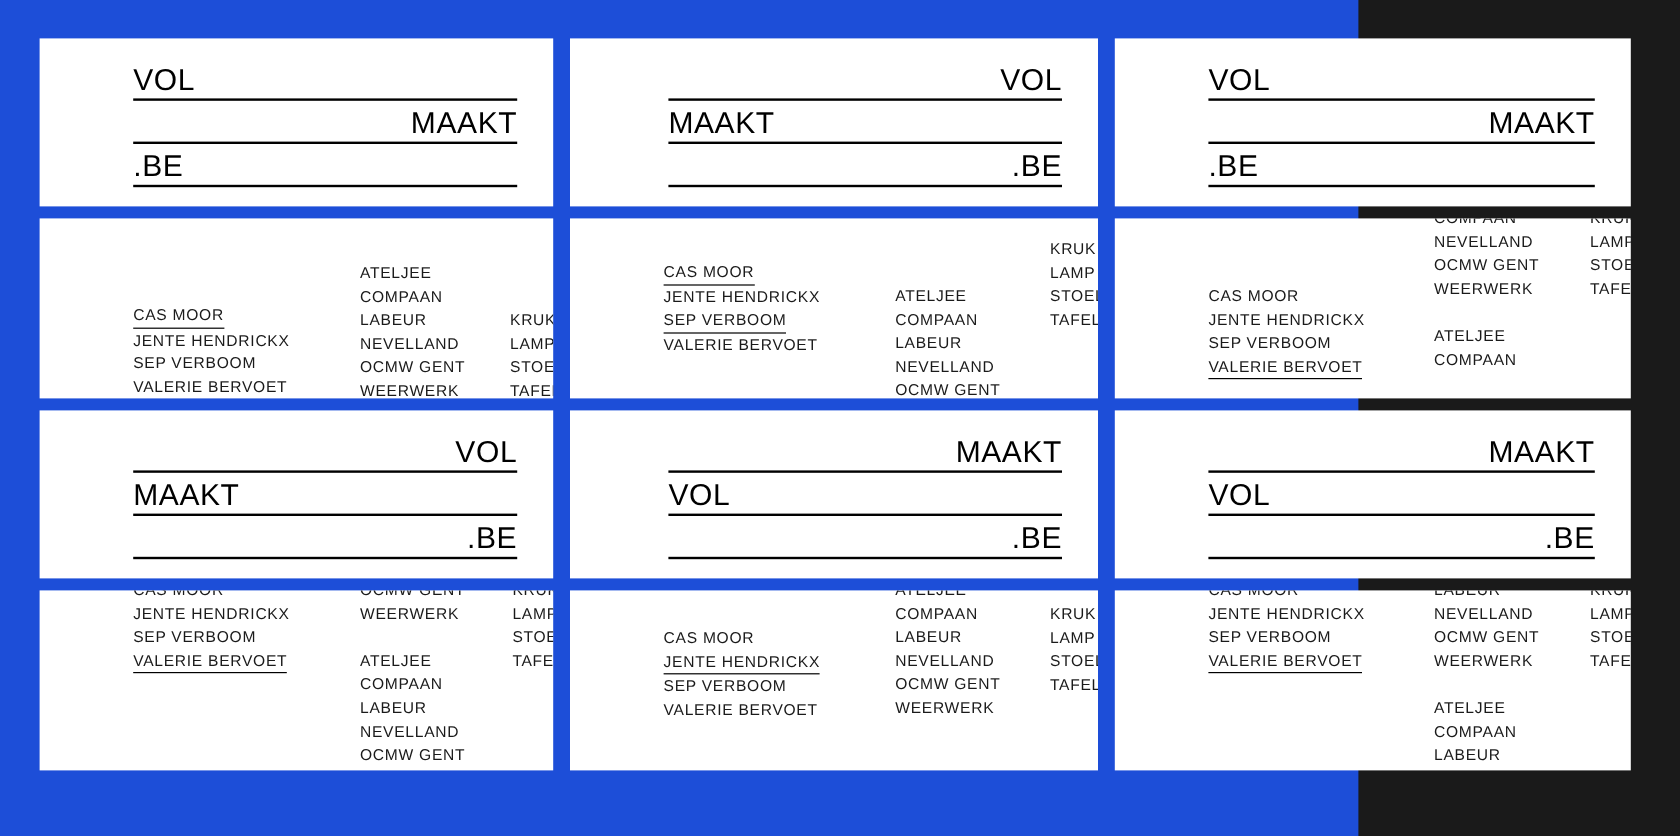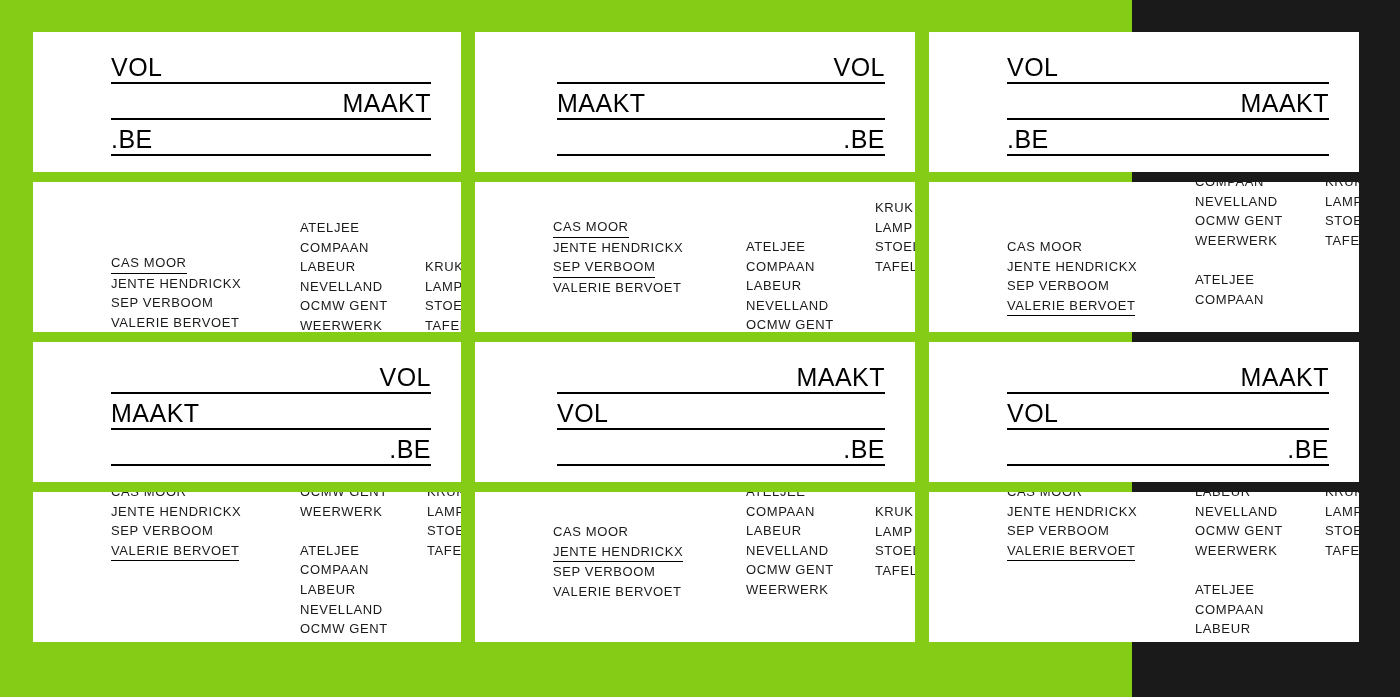--- a/index.html
+++ b/index.html
@@ -10,21 +10,21 @@
   body {
     width: 1400px;
     height: 697px;
     font-family: "Liberation Sans", sans-serif;
     overflow: hidden;
   }
   .canvas {
     position: relative;
     width: 1132px;
     height: 697px;
-    background: #84cc16;
+    background: #1d4ed8;
   }
   .grid {
     position: absolute;
     left: 33px;
     top: 32px;
     width: 1334px;
     display: grid;
     grid-template-columns: 428px 440px 430px;
     grid-template-rows: 140px 150px 140px 150px;
     column-gap: 14px;

